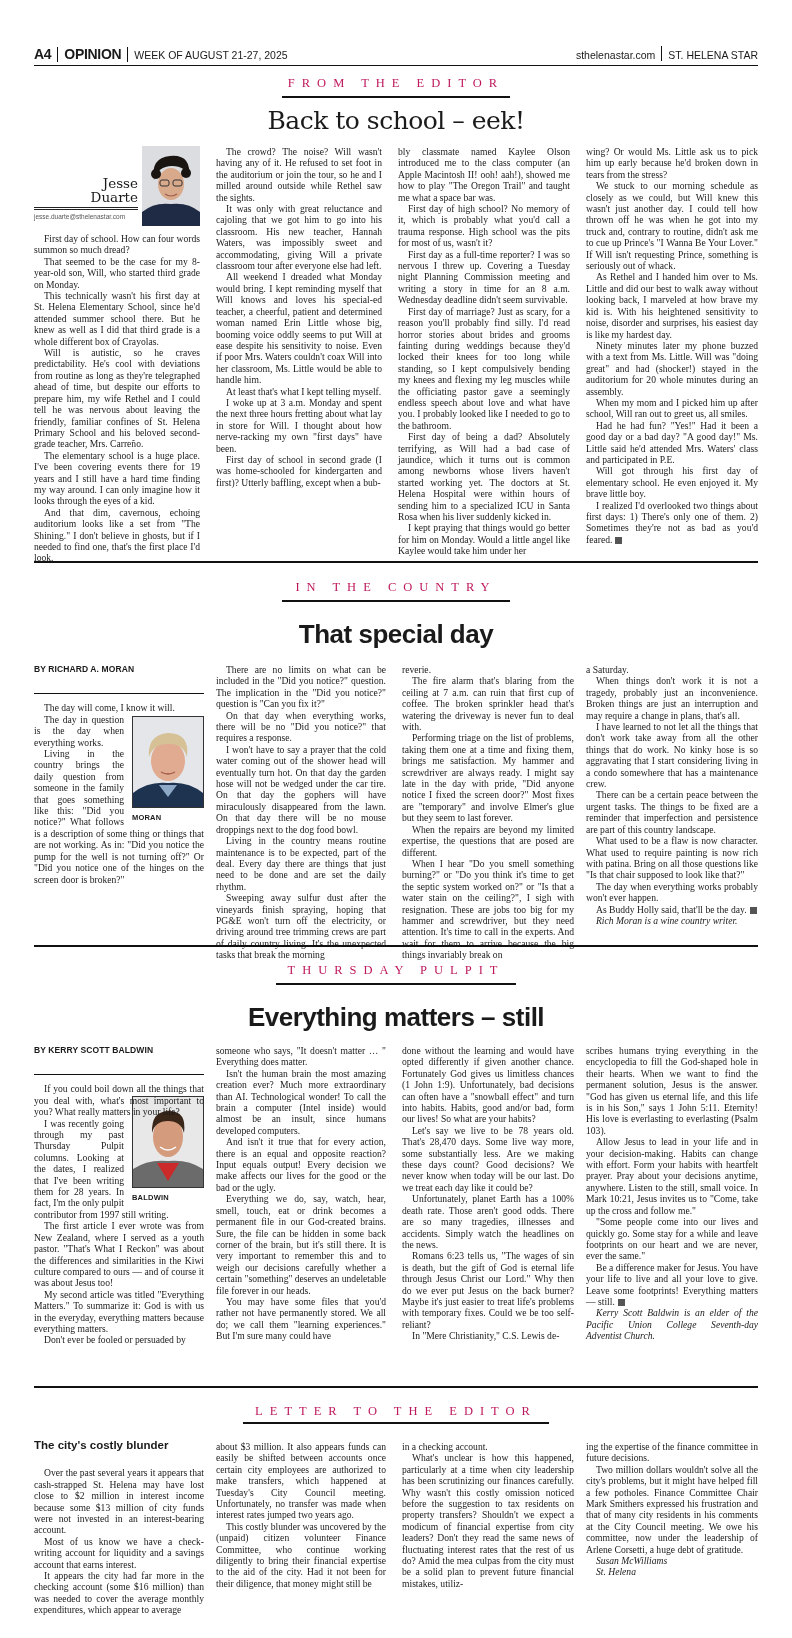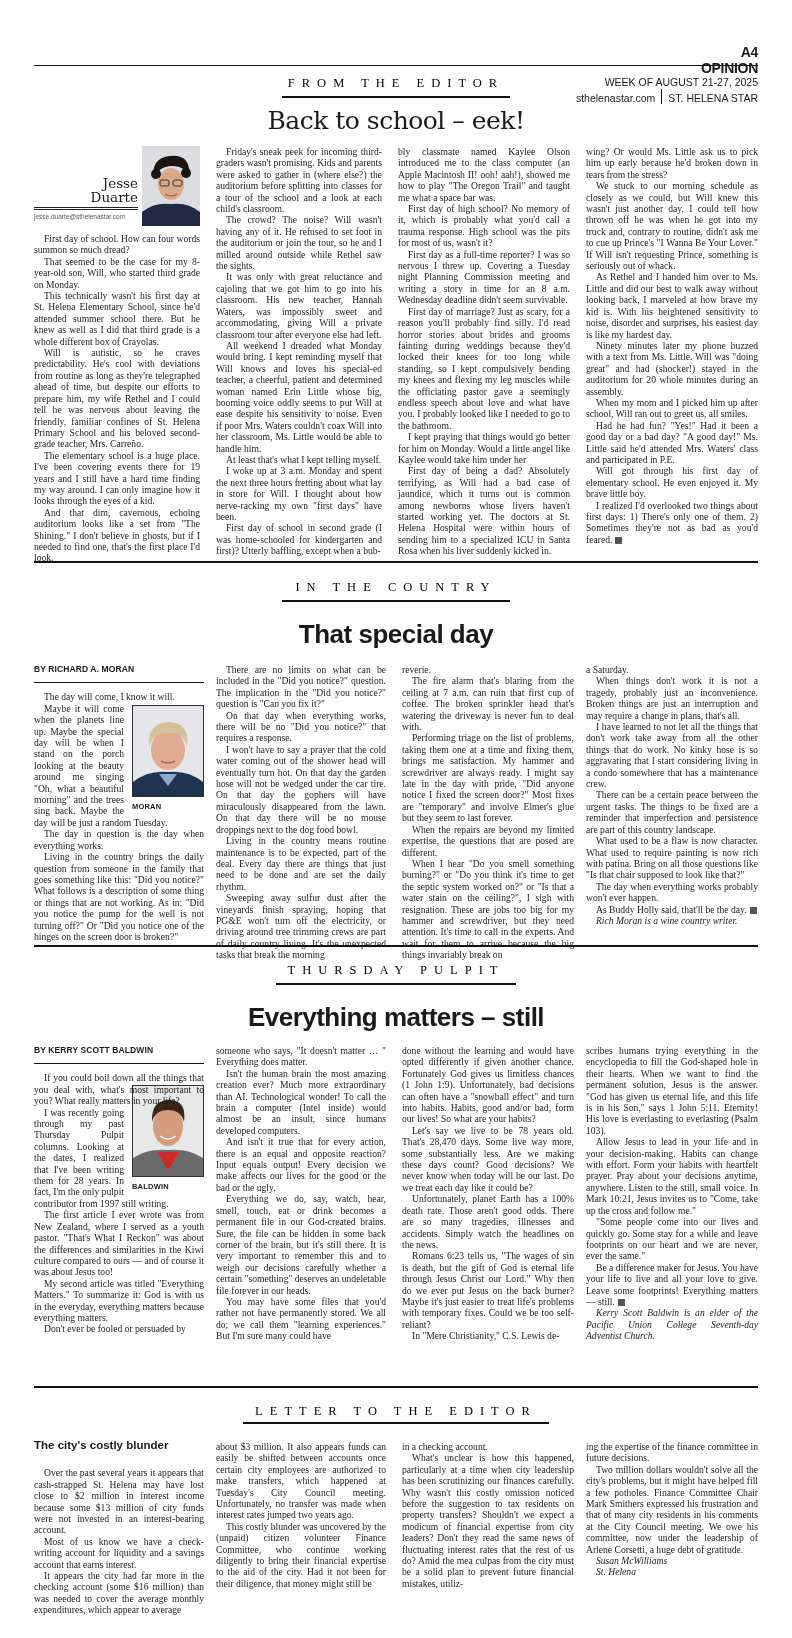--- a/index.html
+++ b/index.html
@@ -1,40 +1,40 @@
 <!DOCTYPE html>
 <html><head>
 <meta charset="utf-8">
 <style>
   * { box-sizing: border-box; margin: 0; padding: 0; }
   html, body { width: 792px; height: 1638px; background: #ffffff; overflow: hidden; }
   body { position: relative; color: #1a1a1a; font-family: "Liberation Serif", serif; }
 
-  .masthead { position: absolute; left: 34px; top: 44px; width: 724px; height: 22px; border-bottom: 1.5px solid #111; display: flex; align-items: flex-end; padding-bottom: 3px; font-family: "Liberation Sans", sans-serif; flex-direction: column; }
+  .masthead { position: absolute; left: 34px; top: 44px; width: 724px; height: 22px; border-bottom: 1.5px solid #111; display: flex; align-items: flex-end; padding-bottom: 3px; font-family: "Liberation Sans", sans-serif; }
   .masthead .pg { font-weight: 700; font-size: 14px; letter-spacing: -0.3px; }
   .masthead .sep { display: inline-block; width: 1px; height: 15px; background: #111; margin: 0 6px; }
   .masthead .sec { font-weight: 700; font-size: 14px; letter-spacing: -0.3px; }
   .masthead .week { font-size: 10.5px; margin-bottom: 1px; }
   .masthead .right { margin-left: auto; display: flex; align-items: flex-end; font-size: 10.5px; }
   .masthead .right span { margin-bottom: 1px; }
 
-  .kicker { position: absolute; left: 0; width: 792px; text-align: center; font-family: "Liberation Serif", serif; font-size: 12.5px; letter-spacing: 7px; color: #000000; }
+  .kicker { position: absolute; left: 0; width: 792px; text-align: center; font-family: "Liberation Serif", serif; font-size: 12.5px; letter-spacing: 7px; color: #be185d; }
   .kicker-rule { position: absolute; height: 1.5px; background: #111; }
   .headline { position: absolute; left: 0; width: 792px; text-align: center; }
   .headline.serif { font-family: "DejaVu Serif", serif; font-size: 25px; font-weight: 400; letter-spacing: -0.5px; }
   .headline.sans { font-family: "Liberation Sans", sans-serif; font-size: 26px; font-weight: 700; letter-spacing: -0.5px; margin-top: 9px; }
   .section-rule { position: absolute; left: 34px; width: 724px; height: 1.5px; background: #111; }
 
   .col { position: absolute; font-size: 9.6px; line-height: 11.4px; text-align: justify; hyphens: auto; }
   .col p { text-indent: 10px; }
   .col p.noind { text-indent: 0; }
   .col p.ital { font-style: italic; }
   .endmark { display: inline-block; width: 7px; height: 7px; background: #555; margin-left: 3px; vertical-align: -1px; }
 
-  .byline { font-family: "Liberation Sans", sans-serif; font-weight: 700; font-size: 8.5px; border-bottom: 1px solid #111; padding-bottom: 7px; margin-bottom: 8px; letter-spacing: 0.1px; }
+  .byline { font-family: "Liberation Sans", sans-serif; font-weight: 700; font-size: 8.5px; border-bottom: 1px solid #111; padding-bottom: 18px; margin-bottom: 8px; letter-spacing: 0.1px; }
   .photo-float { float: right; width: 72px; margin: 2px 0 2px 8px; }
   .photo-box { width: 72px; height: 92px; border: 1px solid #333; }
   .caption { font-family: "Liberation Sans", sans-serif; font-weight: 700; font-size: 7.5px; margin-top: 4px; letter-spacing: 0.2px; }
 
   .editor-box { position: absolute; left: 34px; top: 146px; width: 166px; height: 80px; }
   .editor-name { position: absolute; right: 62px; top: 30px; text-align: right; font-family: "DejaVu Serif", serif; font-size: 13.5px; line-height: 14px; }
   .editor-rule { position: absolute; left: 0; top: 61px; width: 104px; height: 2.5px; border-top: 1px solid #222; border-bottom: 1px solid #222; }
   .editor-email { position: absolute; left: 0; top: 67px; font-family: "Liberation Sans", sans-serif; font-size: 6.5px; color: #555; }
   .editor-photo { position: absolute; right: 0; top: 0; width: 58px; height: 80px; }
 
@@ -84,35 +84,34 @@
 
 <div class="col" style="left:34px; top:233px; width:166px;">
   <p>First day of school. How can four words summon so much dread?</p>
   <p>That seemed to be the case for my 8-year-old son, Will, who started third grade on Monday.</p>
   <p>This technically wasn't his first day at St. Helena Elementary School, since he'd attended summer school there. But he knew as well as I did that third grade is a whole different box of Crayolas.</p>
   <p>Will is autistic, so he craves predictability. He's cool with deviations from routine as long as they're telegraphed ahead of time, but despite our efforts to prepare him, my wife Rethel and I could tell he was nervous about leaving the friendly, familiar confines of St. Helena Primary School and his beloved second-grade teacher, Mrs. Carreño.</p>
   <p>The elementary school is a huge place. I've been covering events there for 19 years and I still have a hard time finding my way around. I can only imagine how it looks through the eyes of a kid.</p>
   <p>And that dim, cavernous, echoing auditorium looks like a set from "The Shining." I don't believe in ghosts, but if I needed to find one, that's the first place I'd look.</p>
 </div>
 <div class="col" style="left:216px; top:146px; width:166px;">
-  <p>Friday's sneak peek for incoming third-graders wasn't promising. Kids and parents were asked to gather in (where else?) the auditorium before splitting into classes for a tour of the school and a look at each child's classroom.</p>
   <p>The crowd? The noise? Will wasn't having any of it. He refused to set foot in the auditorium or join the tour, so he and I milled around outside while Rethel saw the sights.</p>
   <p>It was only with great reluctance and cajoling that we got him to go into his classroom. His new teacher, Hannah Waters, was impossibly sweet and accommodating, giving Will a private classroom tour after everyone else had left.</p>
   <p>All weekend I dreaded what Monday would bring. I kept reminding myself that Will knows and loves his special-ed teacher, a cheerful, patient and determined woman named Erin Little whose big, booming voice oddly seems to put Will at ease despite his sensitivity to noise. Even if poor Mrs. Waters couldn't coax Will into her classroom, Ms. Little would be able to handle him.</p>
   <p>At least that's what I kept telling myself.</p>
   <p>I woke up at 3 a.m. Monday and spent the next three hours fretting about what lay in store for Will. I thought about how nerve-racking my own "first days" have been.</p>
   <p>First day of school in second grade (I was home-schooled for kindergarten and first)? Utterly baffling, except when a bub-</p>
 </div>
 <div class="col" style="left:398px; top:146px; width:172px;">
   <p class="noind">bly classmate named Kaylee Olson introduced me to the class computer (an Apple Macintosh II! ooh! aah!), showed me how to play "The Oregon Trail" and taught me what a space bar was.</p>
   <p>First day of high school? No memory of it, which is probably what you'd call a trauma response. High school was the pits for most of us, wasn't it?</p>
   <p>First day as a full-time reporter? I was so nervous I threw up. Covering a Tuesday night Planning Commission meeting and writing a story in time for an 8 a.m. Wednesday deadline didn't seem survivable.</p>
   <p>First day of marriage? Just as scary, for a reason you'll probably find silly. I'd read horror stories about brides and grooms fainting during weddings because they'd locked their knees for too long while standing, so I kept compulsively bending my knees and flexing my leg muscles while the officiating pastor gave a seemingly endless speech about love and what have you. I probably looked like I needed to go to the bathroom.</p>
+  <p>First day of being a dad? Absolutely terrifying, as Will had a bad case of jaundice, which it turns out is common among newborns whose livers haven't started working yet. The doctors at St. Helena Hospital were within hours of sending him to a specialized ICU in Santa Rosa when his liver suddenly kicked in.</p>
   <p>I kept praying that things would go better for him on Monday. Would a little angel like Kaylee would take him under her</p>
-  <p>First day of being a dad? Absolutely terrifying, as Will had a bad case of jaundice, which it turns out is common among newborns whose livers haven't started working yet. The doctors at St. Helena Hospital were within hours of sending him to a specialized ICU in Santa Rosa when his liver suddenly kicked in.</p>
 </div>
 <div class="col" style="left:586px; top:146px; width:172px;">
   <p class="noind">wing? Or would Ms. Little ask us to pick him up early because he'd broken down in tears from the stress?</p>
   <p>We stuck to our morning schedule as closely as we could, but Will knew this wasn't just another day. I could tell how thrown off he was when he got into my truck and, contrary to routine, didn't ask me to cue up Prince's "I Wanna Be Your Lover." If Will isn't requesting Prince, something is seriously out of whack.</p>
   <p>As Rethel and I handed him over to Ms. Little and did our best to walk away without looking back, I marveled at how brave my kid is. With his heightened sensitivity to noise, disorder and surprises, his easiest day is like my hardest day.</p>
   <p>Ninety minutes later my phone buzzed with a text from Ms. Little. Will was "doing great" and had (shocker!) stayed in the auditorium for 20 whole minutes during an assembly.</p>
   <p>When my mom and I picked him up after school, Will ran out to greet us, all smiles.</p>
   <p>Had he had fun? "Yes!" Had it been a good day or a bad day? "A good day!" Ms. Little said he'd attended Mrs. Waters' class and participated in P.E.</p>
   <p>Will got through his first day of elementary school. He even enjoyed it. My brave little boy.</p>
   <p><span>I realized I'd overlooked two things about first days: 1) There's only one of them. 2) Sometimes they're not as bad as you'd feared.</span><span class="endmark"></span></p>
@@ -133,21 +132,20 @@
         <rect width="70" height="90" fill="#e4e6ea"></rect>
         <path d="M0 90 L0 76 Q15 64 35 66 Q55 64 70 76 L70 90 Z" fill="#1d3350"></path>
         <path d="M26 68 L35 80 L44 68 Z" fill="#8ea9c8"></path>
         <ellipse cx="35" cy="44" rx="17" ry="20" fill="#e0ab90"></ellipse>
         <path d="M16 40 Q14 18 35 16 Q57 16 54 40 Q50 26 35 27 Q20 27 16 40 Z" fill="#d6c095"></path>
         <path d="M28 55 Q35 59 42 55" fill="none" stroke="#a05a4a" stroke-width="1.3"></path>
       </svg>
     </div>
     <div class="caption">MORAN</div>
   </div>
-  <p>Maybe it will come when the planets line up. Maybe the special day will be when I stand on the porch looking at the beauty around me singing "Oh, what a beautiful morning" and the trees sing back. Maybe the day will be just a random Tuesday.</p>
   <p>The day in question is the day when everything works.</p>
   <p>Living in the country brings the daily question from someone in the family that goes something like this: "Did you notice?" What follows is a description of some thing or things that are not working. As in: "Did you notice the pump for the well is not turning off?" Or "Did you notice one of the hinges on the screen door is broken?"</p>
 </div>
 <div class="col" style="left:216px; top:664px; width:170px;">
   <p>There are no limits on what can be included in the "Did you notice?" question. The implication in the "Did you notice?" question is "Can you fix it?"</p>
   <p>On that day when everything works, there will be no "Did you notice?" that requires a response.</p>
   <p>I won't have to say a prayer that the cold water coming out of the shower head will eventually turn hot. On that day the garden hose will not be wedged under the car tire. On that day the gophers will have miraculously disappeared from the lawn. On that day there will be no mouse droppings next to the dog food bowl.</p>
   <p>Living in the country means routine maintenance is to be expected, part of the deal. Every day there are things that just need to be done and are set the daily rhythm.</p>
   <p>Sweeping away sulfur dust after the vineyards finish spraying, hoping that PG&amp;E won't turn off the electricity, or driving around tree trimming crews are part of daily country living. It's the unexpected tasks that break the morning</p>
 </div>

